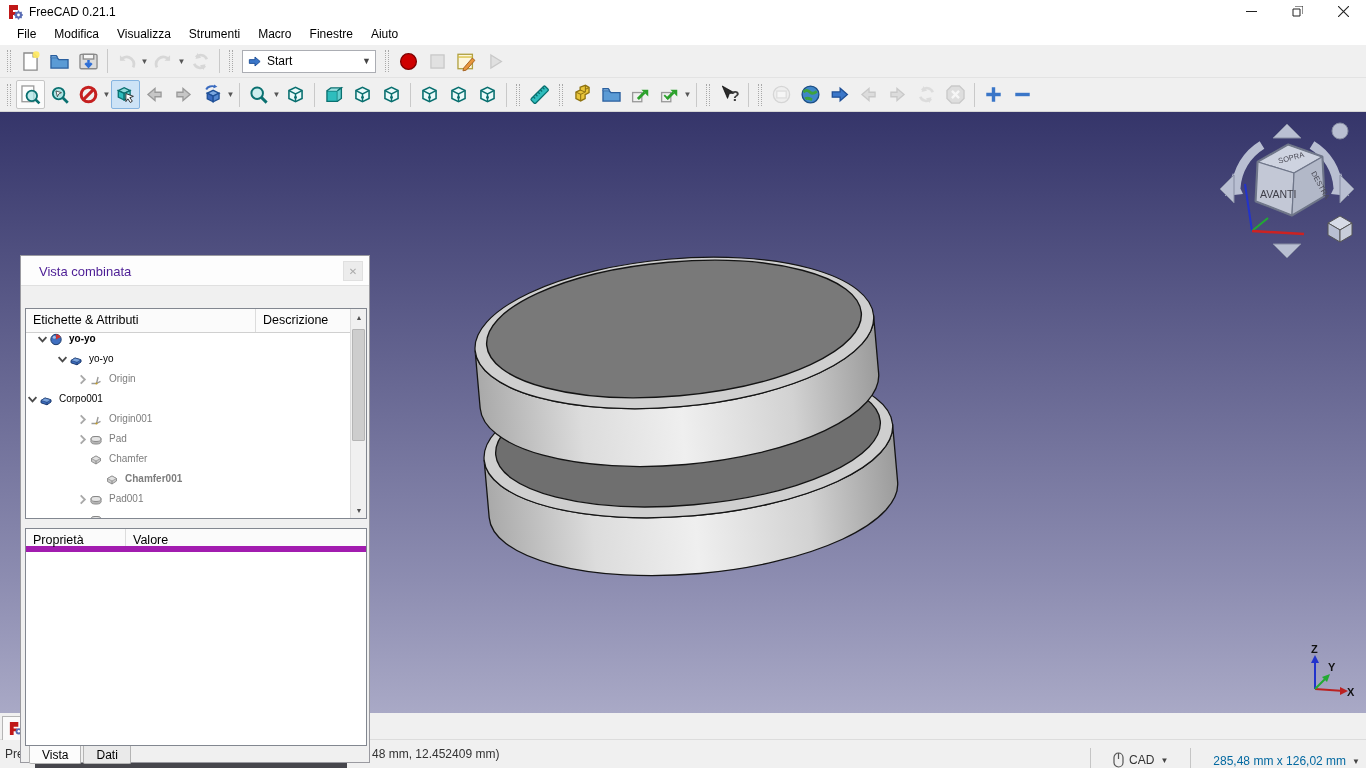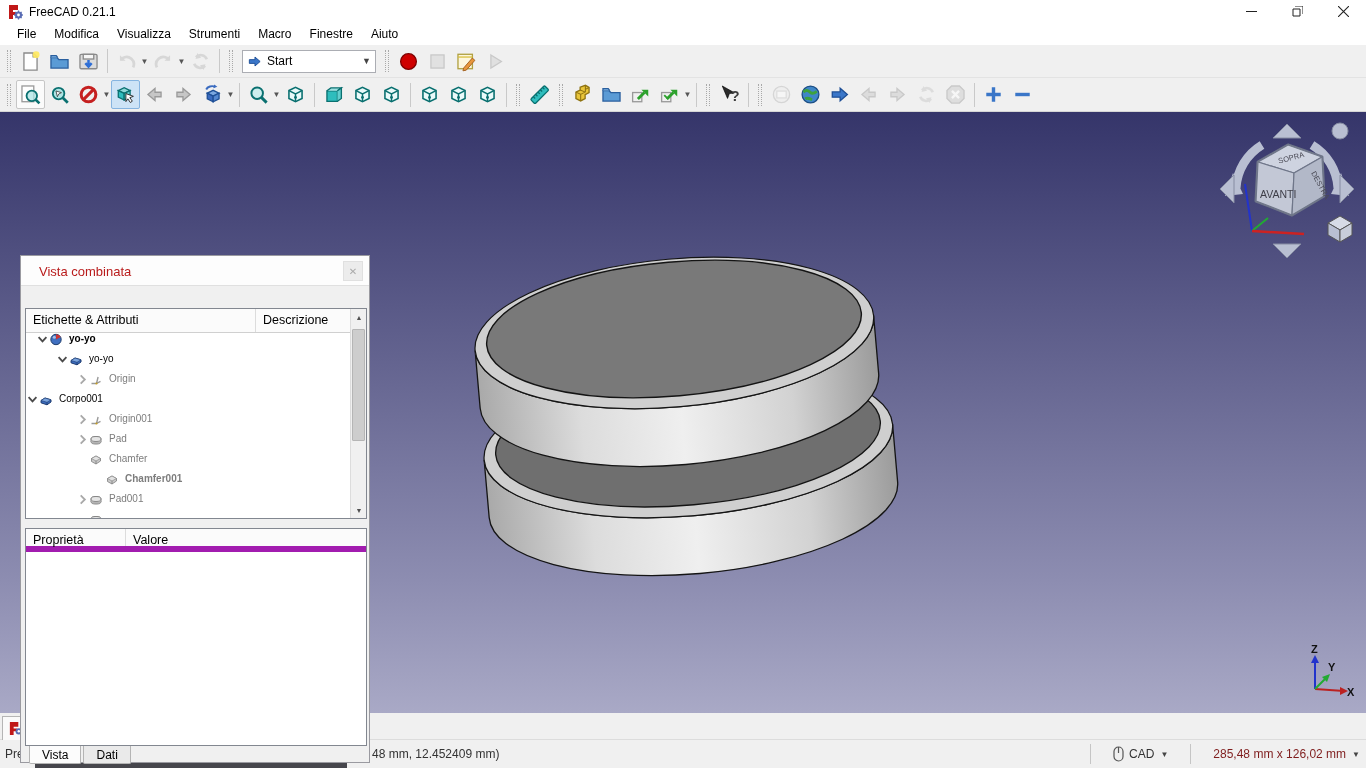--- a/index.html
+++ b/index.html
@@ -49,34 +49,34 @@
   .mditabbar { position:absolute; left:0; top:713px; width:100%; height:27px; background:#f0f0f0;
                border-bottom:1px solid #dcdcdc; }
   .mditab { position:absolute; left:2px; top:3px; width:92px; height:24px; background:#fafafa;
             border:1px solid #b5b5b5; border-bottom:none; display:flex; align-items:center; padding-left:5px; }
   .mditab svg { width:15px; height:15px; }
 
   
   .statusbar { position:absolute; left:0; top:740px; width:100%; height:28px; background:#f0f0f0; }
   .sb-msg { position:absolute; left:5px; top:7px; font-size:12px; color:#333; }
   .sb-coords { position:absolute; left:372px; top:7px; font-size:12px; color:#333; }
-  .sb-right { position:absolute; right:6px; top:0; height:28px; display:flex; align-items:center;gap:12px; }
+  .sb-right { position:absolute; right:6px; top:0; height:28px; display:flex; align-items:flex-end;gap:12px; }
   .sb-sep { width:1px; height:20px; background:#c5c5c5; margin:0 10px; }
   .sb-nav { display:flex; align-items:center; font-size:12px; color:#333; }
   .sb-nav svg { margin-right:5px; }
   .sb-caret { font-size:8px; color:#444; margin-left:6px; }
-  .sb-dims { font-size:12px; color:#7f1d1d; }
+  .sb-dims { font-size:12px; color:#0369a1; }
   .dark-strip { position:absolute; left:35px; top:763px; width:312px; height:5px; background:#46464c; }
 
   
   .panel { position:absolute; left:20px; top:255px; width:350px; height:508px; background:#f0f0f0;
            border:1px solid #9a9aa0; z-index:50; }
   .panel-title { position:absolute; left:0; top:0; width:100%; height:30px; background:#fdfdfd;
                  border-bottom:1px solid #e0e0e0; }
-  .panel-title .pt-text { position:absolute; left:18px; top:8px; font-size:13px; color:#b91c1c; }
+  .panel-title .pt-text { position:absolute; left:18px; top:8px; font-size:13px; color:#4c1d95; }
   .panel-close { position:absolute; right:6px; top:5px; width:20px; height:20px; background:#ececec;
                  border:1px solid #e0e0e0; display:flex; align-items:center; justify-content:center;
                  color:#aaa; font-size:10px; }
   .panel-tabs { position:absolute; left:0; top:30px; width:100%; height:22px; display:flex;
                 align-items:flex-end; padding-left:5px; }
   .ptab { height:20px; padding:3px 13px; font-size:12px; border:1px solid #b4b4b4; border-bottom:none;
           background:#e4e4e4; color:#222; margin-right:1px; border-radius:2px 2px 0 0; }
   .ptab.active { background:#fcfcfc; height:22px; position:relative; z-index:2; }
   .treebox { position:absolute; left:4px; top:52px; width:342px; height:211px; background:#fff;
              border:1px solid #828790; overflow:hidden; }

